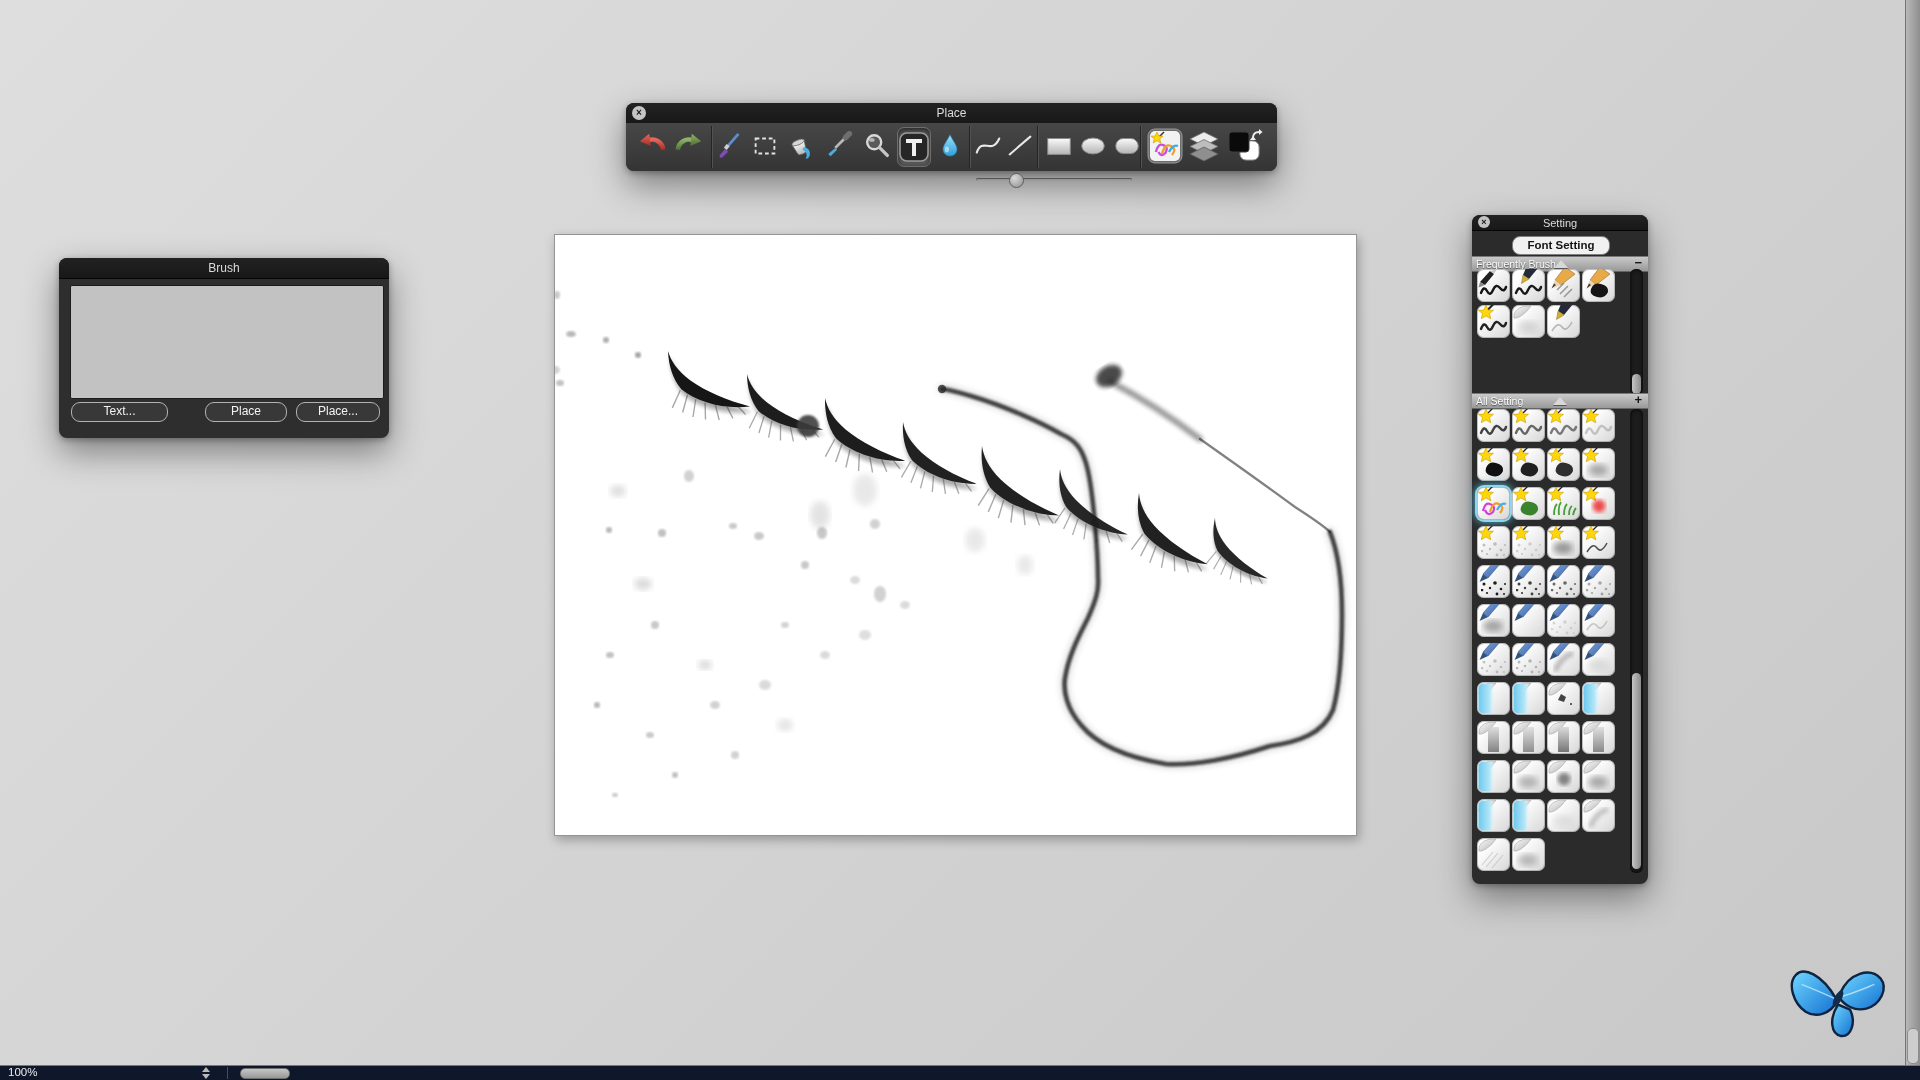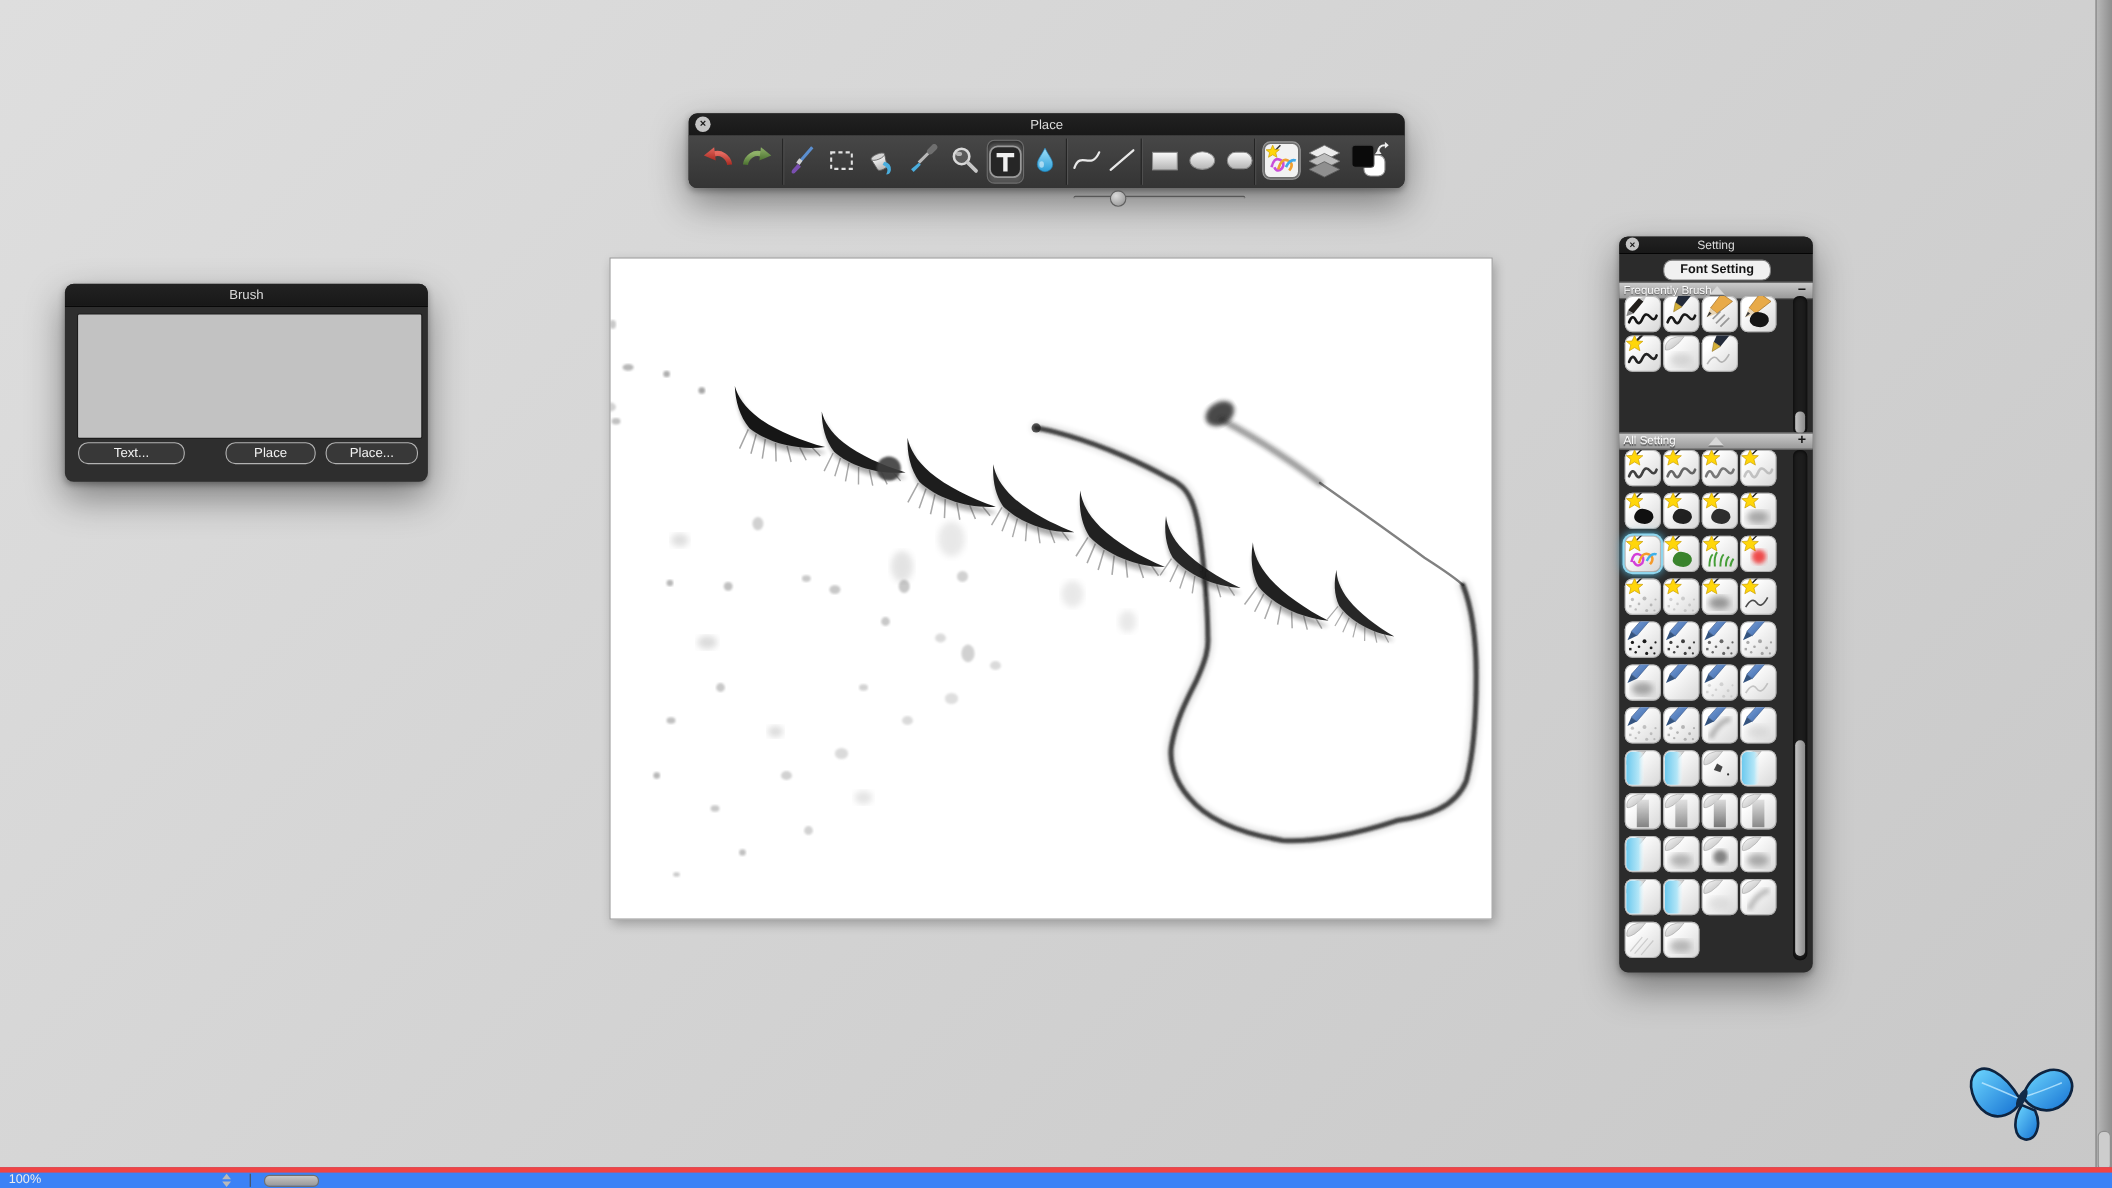--- a/index.html
+++ b/index.html
@@ -68,22 +68,22 @@
   
   #canvas{position:absolute;left:554px;top:234px;width:801px;height:600px;
     background:#ffffff;border:1px solid #949494;
     box-shadow:2px 4px 10px rgba(0,0,0,.28);}
   
   #right-scrollbar{position:absolute;right:0;top:0;width:14px;height:1066px;
     background:linear-gradient(90deg,#b8b8b8,#8e8e8e);border-left:1px solid #757575;}
   #right-scroll-thumb{position:absolute;left:1px;width:10px;top:1028px;height:34px;
     border-radius:5px;background:#cdcdcd;border:1px solid #8d8d8d;}
   
-  #bottom-bar{position:absolute;left:0;right:0;bottom:0;height:14px;background:#3b82f6;
-    border-top:5px solid #ef4444;color:#ececec;font-size:11.5px;}
+  #bottom-bar{position:absolute;left:0;right:0;bottom:0;height:14px;background:#0f172a;
+    border-top:1px solid #ef4444;color:#ececec;font-size:11.5px;}
   #zoom-label{position:absolute;left:8px;top:0;line-height:13px;}
   #zoom-stepper{position:absolute;left:200px;top:1px;width:12px;height:12px;}
   #zoom-stepper .up{position:absolute;left:2px;top:0;width:0;height:0;
     border-left:4px solid transparent;border-right:4px solid transparent;
     border-bottom:5px solid #b9b9b9;}
   #zoom-stepper .down{position:absolute;left:2px;bottom:0;width:0;height:0;
     border-left:4px solid transparent;border-right:4px solid transparent;
     border-top:5px solid #b9b9b9;}
   .bbar-div{position:absolute;left:227px;top:1px;bottom:1px;width:1px;background:#4d4d4d;}
   #hscroll-thumb{position:absolute;left:240px;top:2px;width:48px;height:9px;border-radius:5px;

